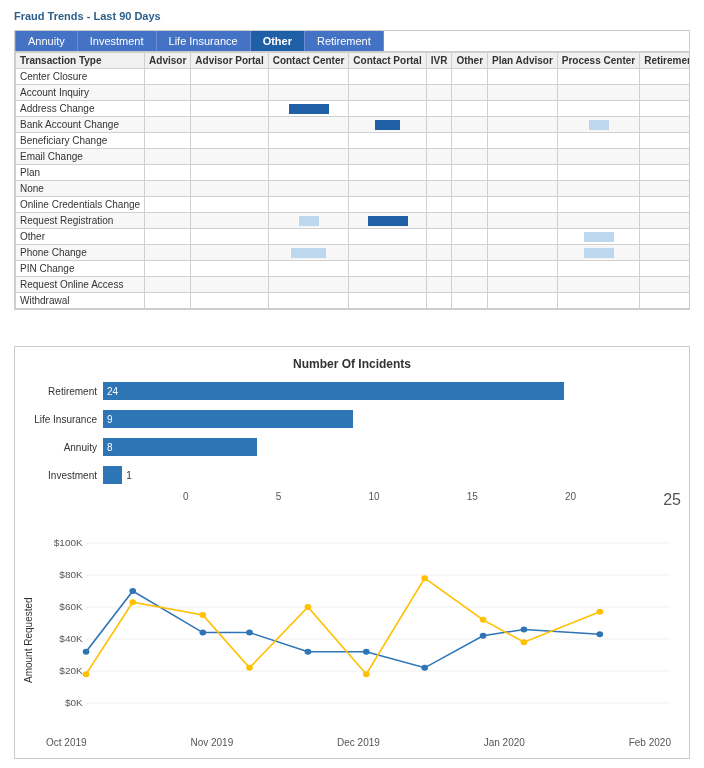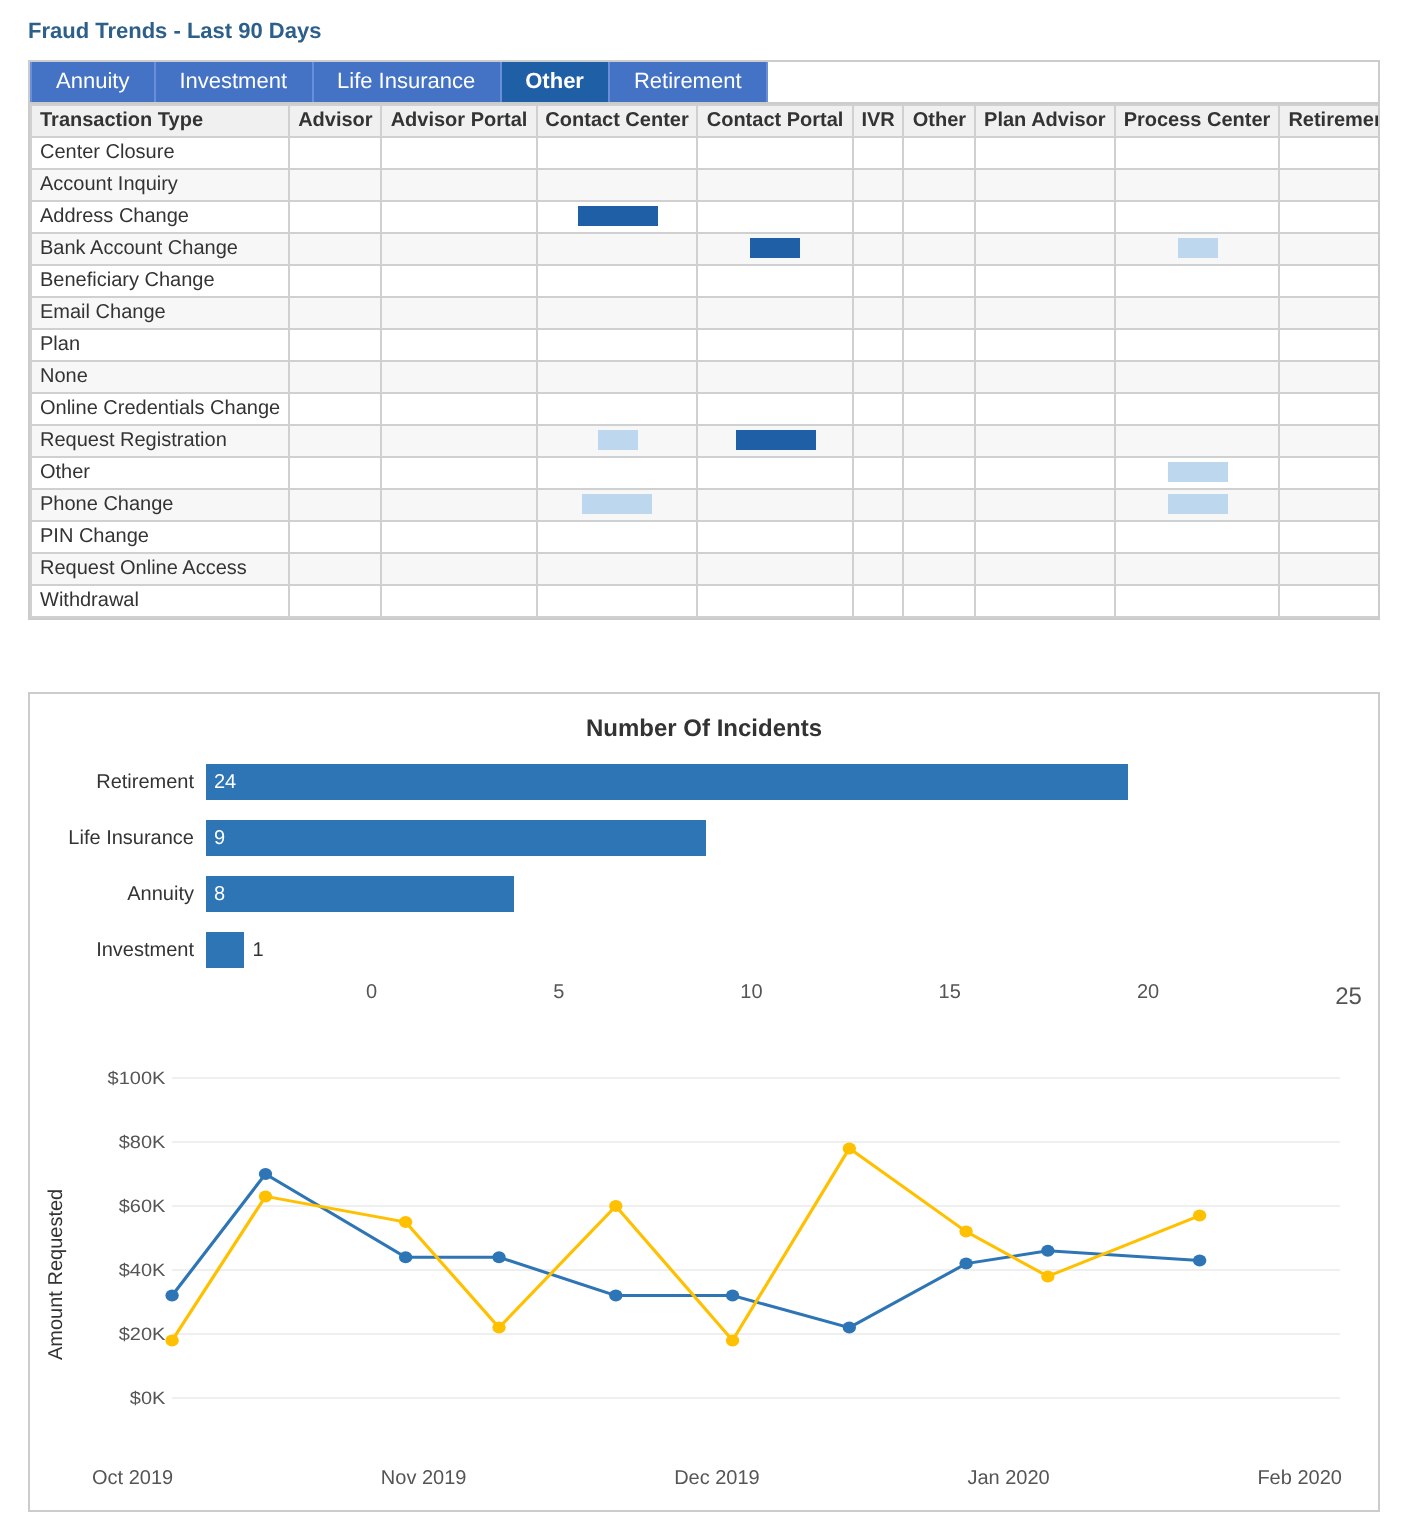--- a/index.html
+++ b/index.html
@@ -285,21 +285,21 @@
             </div>
             <span style="font-size: 10px; padding-left: 4px;">1</span>
           </div>
         </div>
       <div class="x-axis" id="x-axis">
           <span style="font-size: 10px;">0</span>
           <span style="font-size: 10px;">5</span>
           <span style="font-size: 10px;">10</span>
           <span style="font-size: 10px;">15</span>
           <span style="font-size: 10px;">20</span>
-          <span style="font-size: 12px;">25</span>
+          <span style="font-size: 16px;">25</span>
         </div>
     </div>
 
     <div class="line-chart-wrapper">
       <div class="line-chart-area">
         <div class="y-axis-label">Amount Requested</div>
         <div class="line-chart-inner">
           <svg class="line-svg" id="line-svg" viewBox="0 0 580 200" preserveAspectRatio="none">
               <line x1="45" x2="570" y1="10" y2="10" stroke="#e0e0e0" stroke-width="0.5"></line>
               <text x="42" y="13" text-anchor="end" font-size="9" fill="#555">$100K</text>

